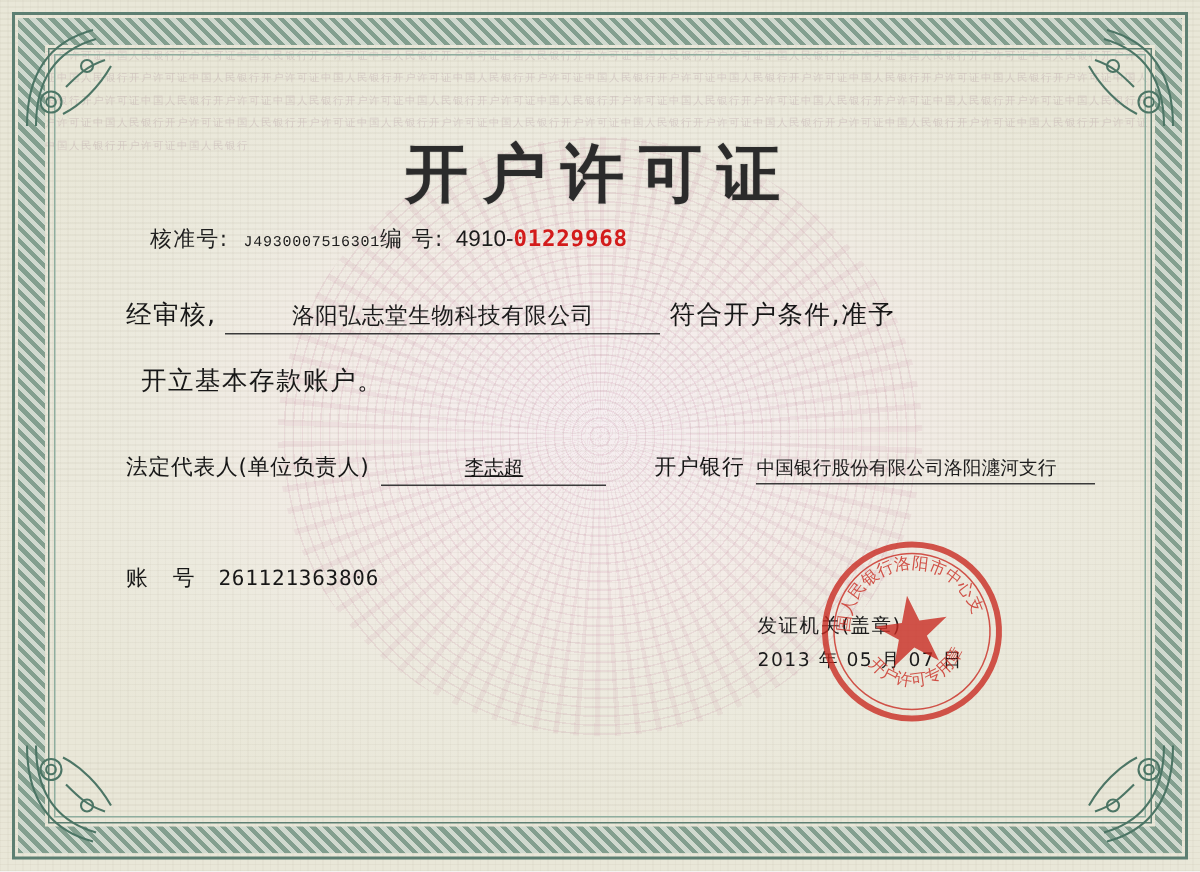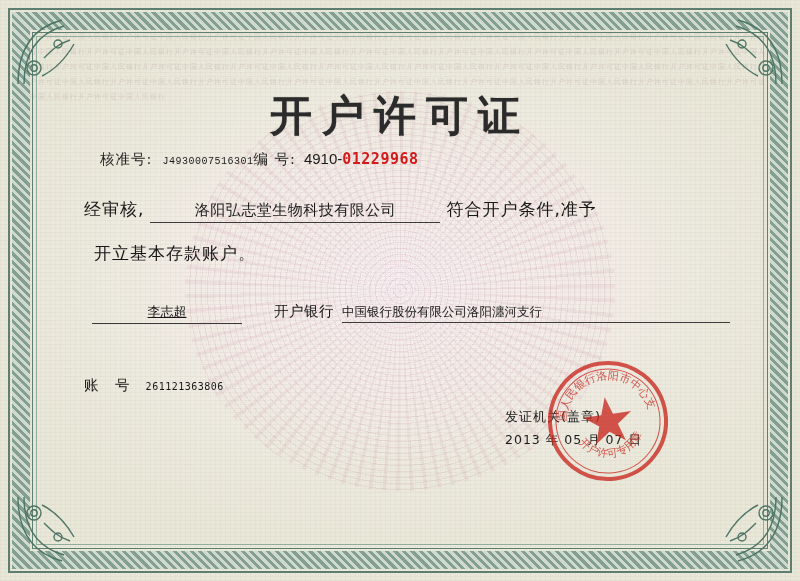--- a/index.html
+++ b/index.html
@@ -229,21 +229,21 @@
     left: 38px;
     display: flex;
     align-items: baseline;
     font-size: 14.5px;
     color: #171717;
   }
   .row-account .lbl { letter-spacing: 6px; }
   .row-account .val {
     margin-left: 10px;
     font-family: "DejaVu Sans Mono", "Liberation Mono", monospace;
-    font-size: 10px;
+    font-size: 14px;
     letter-spacing: .5px;
   }
 
   
   .issuer-block {
     position: absolute;
     right: 112px;
     bottom: 86px;
     text-align: left;
     font-size: 13px;
@@ -352,20 +352,21 @@
 
     <div class="body-line1">
       <span>经审核,</span>
       <span class="company">洛阳弘志堂生物科技有限公司</span>
       <span>符合开户条件,准予</span>
     </div>
 
     <div class="body-line2">开立基本存款账户。</div>
 
     <div class="row-rep">
+      <span class="lbl">法定代表人(单位负责人)</span>
       <span class="rep-val">李志超</span>
       <span class="bank-lbl">开户银行</span>
       <span class="bank-val">中国银行股份有限公司洛阳瀍河支行</span>
     </div>
 
     <div class="row-account">
       <span class="lbl">账 号</span>
       <span class="val">261121363806</span>
     </div>
 

